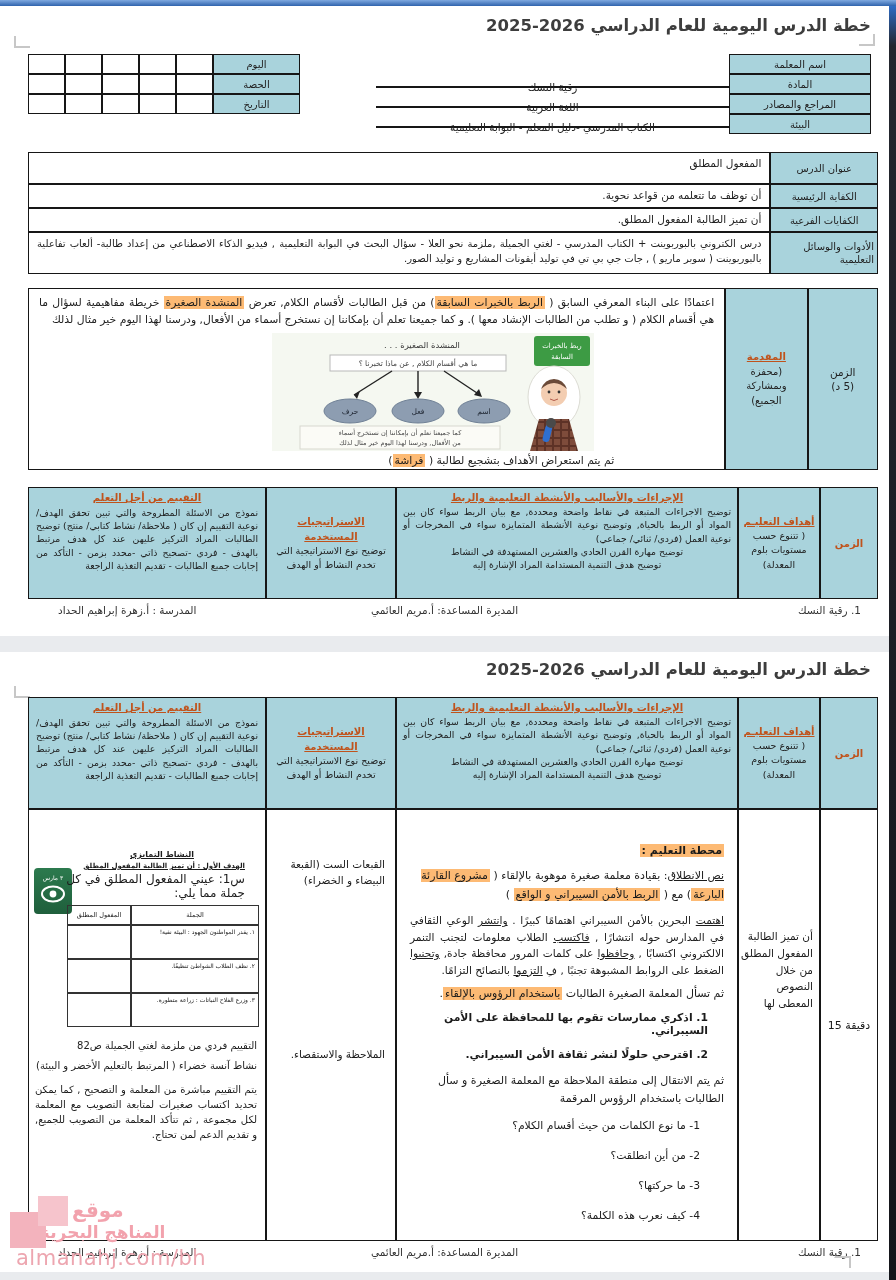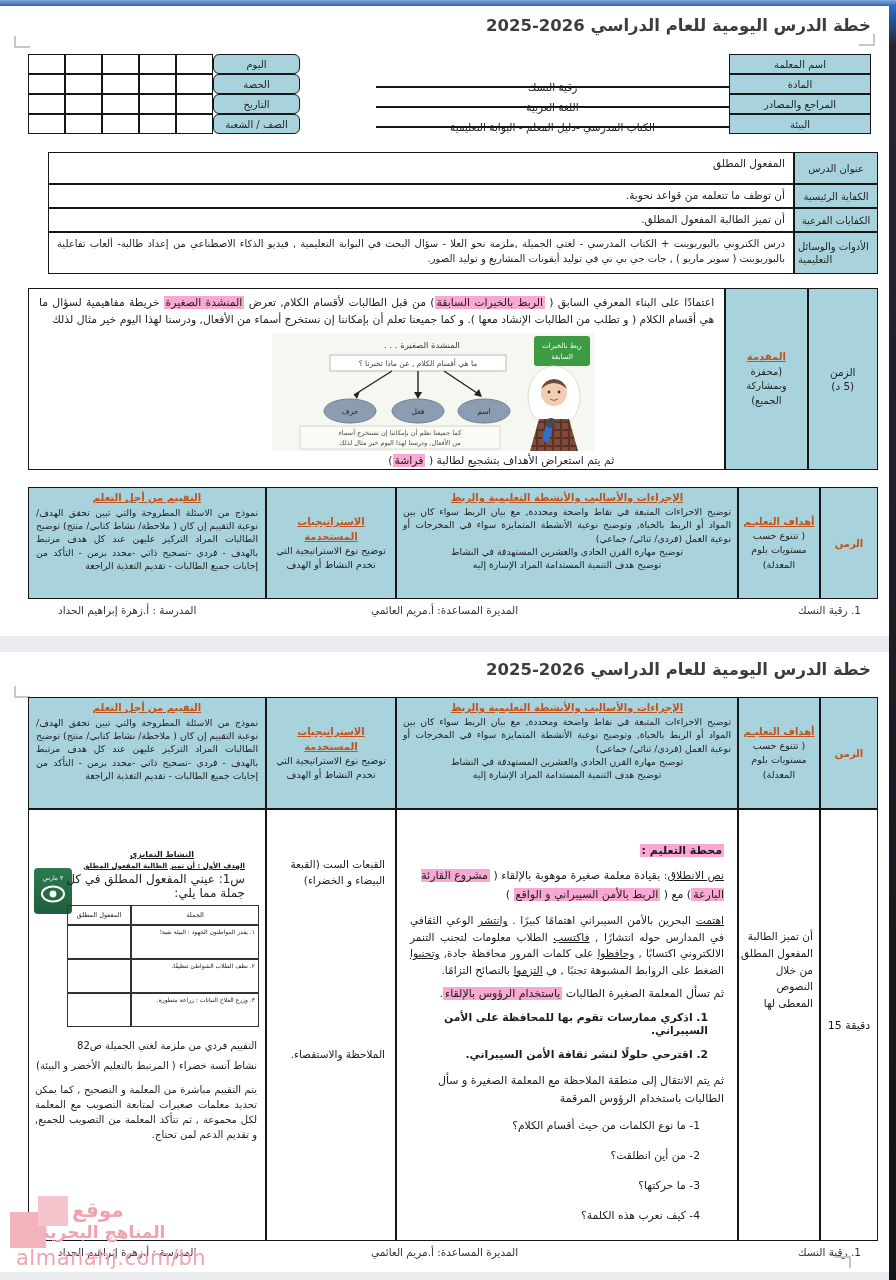--- a/index.html
+++ b/index.html
@@ -12,41 +12,41 @@
   .page2{top:652px;height:620px;}
   .doc-title{position:absolute;right:18px;top:10px;font-size:16.5px;color:#3d3d3d;font-weight:bold;letter-spacing:.2px;}
   .cropmark{position:absolute;width:14px;height:10px;border-color:#c7c7c7;}
   
   .cell{border:1.2px solid #161616;box-sizing:border-box;}
   .blue{background:#a9d3dc;}
   .row{display:flex;}
   
   .schedule{position:absolute;left:28px;top:48px;width:272px;}
   .schedule .row{height:20px;}
-  .schedule .lab{width:87px;font-size:10px;display:flex;align-items:center;justify-content:center;color:#222;border-radius:6px;}
+  .schedule .lab{width:87px;font-size:10px;display:flex;align-items:center;justify-content:center;color:#222;}
   .schedule .emp{width:37px;background:#fff;}
   
   .info{position:absolute;right:18px;top:48px;width:553px;}
   .info .row{height:20px;}
   .info .lab{width:142px;font-size:10px;display:flex;align-items:center;justify-content:center;color:#222;}
   .info .val{width:353px;background:#fff;font-size:10.5px;display:flex;align-items:center;justify-content:center;color:#222;margin-top:32px;}
   
   .lesson{position:absolute;left:28px;top:146px;width:850px;}
-  .lesson .lab{width:84px;font-size:10px;display:flex;align-items:center;justify-content:center;text-align:left;color:#222;line-height:1.3;padding:10px 3px;}
+  .lesson .lab{width:108px;font-size:10px;display:flex;align-items:center;justify-content:center;text-align:right;color:#222;line-height:1.3;padding:10px 3px;}
   .lesson .val{width:746px;background:#fff;font-size:10.5px;color:#222;padding:3px 8px;line-height:1.5;}
   .lesson .r0{height:32px;}.lesson .r1{height:24px;}.lesson .r2{height:24px;}.lesson .r3{height:42px;}
   .lesson .r3 .val{text-align:justify;font-size:10px;}
   
   .intro{position:absolute;left:28px;top:282px;width:850px;height:182px;display:flex;}
   .intro .timecol{width:72px;font-size:10.5px;display:flex;flex-direction:column;align-items:center;justify-content:center;gap:2px;color:#222;}
   .intro .stagecol{width:84px;font-size:10px;display:flex;flex-direction:column;align-items:center;justify-content:center;color:#222;line-height:1.45;}
   .intro .main{width:712px;background:#fff;padding:6px 10px 4px 10px;font-size:10.8px;color:#1c1c1c;}
   .intro .para{text-align:justify;line-height:1.55;}
   .closing{text-align:right;padding-right:100px;margin-top:3px;font-size:10.8px;}
-  .hl{background:#f9a8d4;padding:0 2px;}
+  .hl{background:#fdba74;padding:0 2px;}
   .accent{color:#c0531c;font-weight:bold;text-decoration:underline;}
   .figwrap{width:322px;height:118px;margin:5px 120px 0 auto;}
   
   .colshdr{width:850px;height:112px;display:flex;position:absolute;left:28px;}
   .colshdr>div{display:flex;flex-direction:column;align-items:center;color:#1c1c1c;}
   .w-time{width:58px;}.w-goals{width:82px;}.w-proc{width:342px;}.w-strat{width:130px;}.w-assess{width:238px;}
   .colshdr .w-time{justify-content:center;font-size:10.5px;}
   .colshdr .w-goals{justify-content:center;font-size:9.5px;line-height:1.5;padding:2px;text-align:center;}
   .colshdr .w-proc{font-size:9.3px;line-height:1.42;padding:3px 6px;text-align:justify;}
   .colshdr .w-proc .ctr{text-align:center;width:100%;}
@@ -129,28 +129,20 @@
           <div class="cell emp"></div>
       </div>
       <div class="row">
         <div class="cell blue lab">التاريخ</div>
         <div class="cell emp"></div>
           <div class="cell emp"></div>
           <div class="cell emp"></div>
           <div class="cell emp"></div>
           <div class="cell emp"></div>
       </div>
-      <div class="row">
-        <div class="cell blue lab">الصف / الشعبة</div>
-        <div class="cell emp"></div>
-          <div class="cell emp"></div>
-          <div class="cell emp"></div>
-          <div class="cell emp"></div>
-          <div class="cell emp"></div>
-      </div>
     </div>
 
     <div class="info">
       <div class="row">
         <div class="cell blue lab">اسم المعلمة</div>
         <div class="cell val">رقية النسك</div>
       </div>
       <div class="row">
         <div class="cell blue lab">المادة</div>
         <div class="cell val">اللغة العربية</div>
@@ -364,21 +356,21 @@
               <div class="ws-cell ws-ans"></div>
             </div>
             <div class="row ws-row">
               <div class="ws-cell ws-sent">٣. وزرع الفلاح النباتات : زراعة متطورة.</div>
               <div class="ws-cell ws-ans"></div>
             </div>
           </div>
         </div>
         <div class="ev1">التقييم فردي من ملزمة لغتي الجميلة ص82</div>
         <div class="ev2">نشاط آنسة خضراء ( المرتبط بالتعليم الأخضر و البيئة)</div>
-        <div class="ev3">يتم التقييم مباشرة من المعلمة و التصحيح , كما يمكن تحديد معلمات صغيرات لمتابعة التصويب مع المعلمة لكل مجموعة , ثم تتأكد المعلمة من التصويب للجميع, و تقديم الدعم لمن تحتاج.</div>
+        <div class="ev3">يتم التقييم مباشرة من المعلمة و التصحيح , كما يمكن تحديد اكتساب صغيرات لمتابعة التصويب مع المعلمة لكل مجموعة , ثم تتأكد المعلمة من التصويب للجميع, و تقديم الدعم لمن تحتاج.</div>
       </div>
     </div>
 
     <div class="footer" style="top:594px;">
       <span class="f-right">1.    رقية النسك</span>
       <span class="f-center">المديرة المساعدة: أ.مريم العائمي</span>
       <span class="f-left">المدرسة : أ.زهرة إبراهيم الحداد</span>
     </div>
     <div class="cropmark" style="right:38px;bottom:4px;border-right:2px solid #c7c7c7;border-top:2px solid #c7c7c7;"></div>
   </div>

